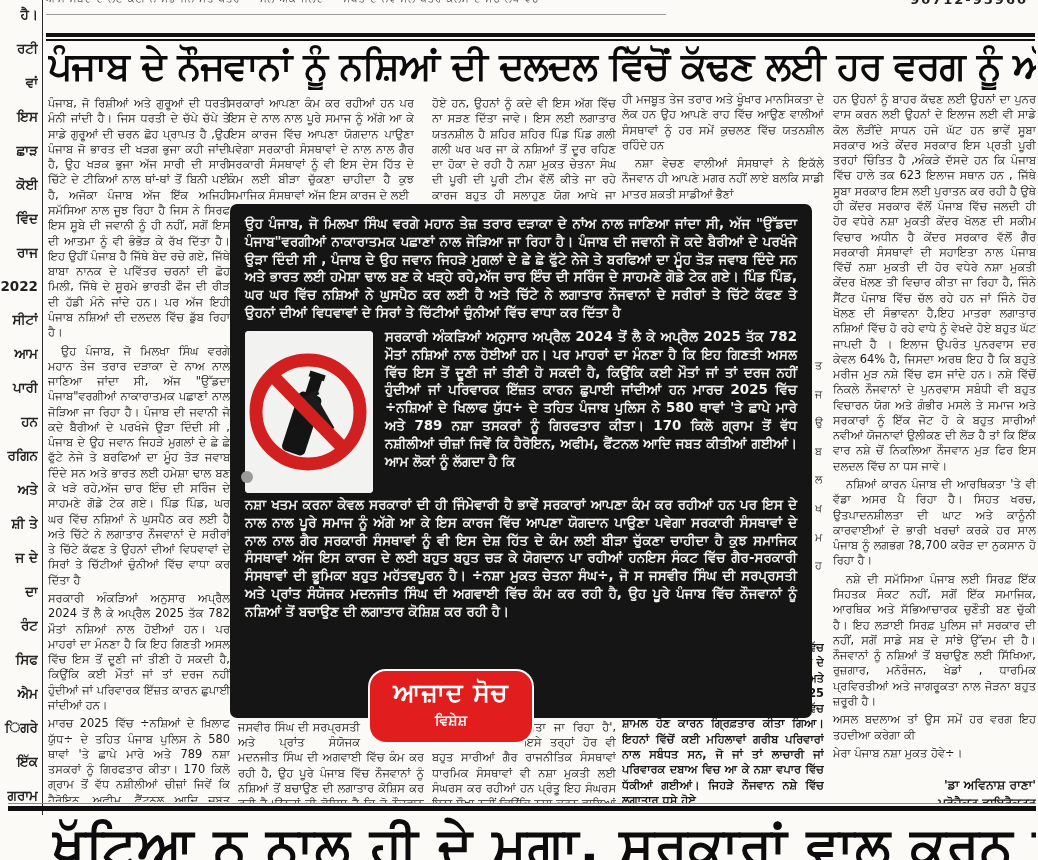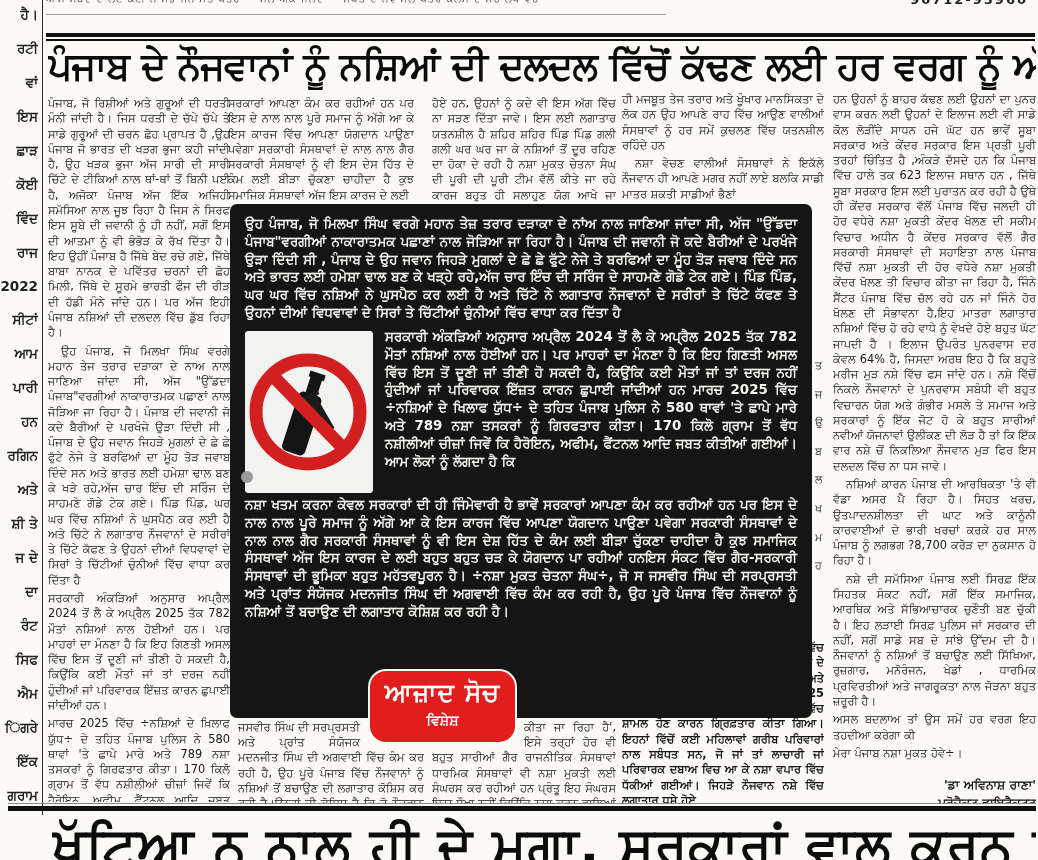--- a/index.html
+++ b/index.html
@@ -27,42 +27,42 @@
               font-size:13.5px;font-weight:700;color:#222;text-align:right;}
   #left-strip div{margin-bottom:17px;white-space:nowrap;}
   
   .col{position:absolute;text-align:justify;font-size:11.4px;line-height:1.34;
        color:#181818;overflow:hidden;}
   .col p{margin:0 0 3px 0;}
   .col p.ind{text-indent:13px;}
   #col1{left:48px;top:96px;width:182px;height:706px;}
   #col2top{left:228px;top:96px;width:186px;height:110px;}
   #col3top{left:432px;top:96px;width:184px;height:110px;}
-  #col4top{left:622px;top:92px;width:202px;height:114px;}
+  #col4top{left:622px;top:92px;width:202px;height:114px;font-family:Liberation Serif, serif;}
   #col5{left:833px;top:92px;width:203px;height:712px;}
   #col2bot{left:238px;top:628px;width:186px;height:176px;}
   #col3bot{left:432px;top:628px;width:184px;height:176px;}
   #col4bot{left:622px;top:640px;width:202px;height:164px;font-weight:bold;}
   .badge-spacer-r{float:right;clear:right;width:58px;height:80px;margin:34px 0 4px 6px;}
   .badge-spacer-l{float:left;clear:left;width:86px;height:80px;margin:34px 6px 4px 0;}
   
   #quote-box{left:230px;top:204px;width:582px;height:514px;background:#151515;
              border-radius:7px;box-sizing:border-box;padding:11px 15px 10px 15px;
              color:#f3f3f0;font-size:13.4px;line-height:1.33;text-align:justify;
              font-weight:600;overflow:hidden;z-index:2;}
   #quote-box p{margin:0 0 6px 0;}
   #nodrug-img{float:left;width:128px;height:162px;background:#f2f2f0;border-radius:4px;
               margin:3px 12px 3px 0;position:relative;}
   #nodrug-dot{position:absolute;left:-4px;bottom:10px;width:12px;height:12px;border-radius:50%;
               background:#9b9b9b;}
   
   #edge-strip{left:815px;top:352px;width:15px;height:266px;overflow:hidden;
               font-size:11px;color:#2d2d2d;line-height:2.6;text-align:left;}
   
-  #badge{left:370px;top:671px;width:145px;height:71px;border-radius:16px;
+  #badge{left:370px;top:671px;width:162px;height:71px;border-radius:16px;
          background:#e21d1d;z-index:4;color:#ffffff;text-align:center;
          box-shadow:0 0 0 2px #fbfaf7;}
   #badge-line1{font-size:25px;font-weight:900;margin-top:7px;letter-spacing:1px;}
   #badge-line2{font-size:14px;font-weight:800;margin-top:4px;}
   
   #signature{text-align:right;font-weight:800;font-size:12.3px;line-height:1.45;margin-top:16px;}
   
   #bottom-teaser{left:52px;top:816px;width:984px;height:44px;overflow:hidden;
                  font-size:52px;font-weight:900;color:#0c0c0c;white-space:nowrap;letter-spacing:1px;}
 </style>

